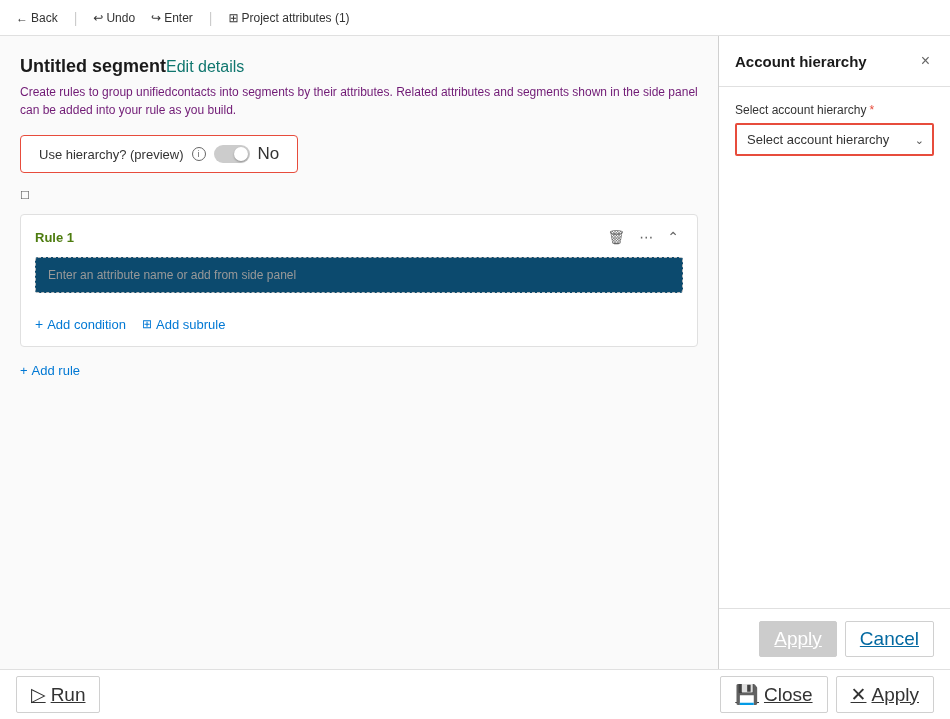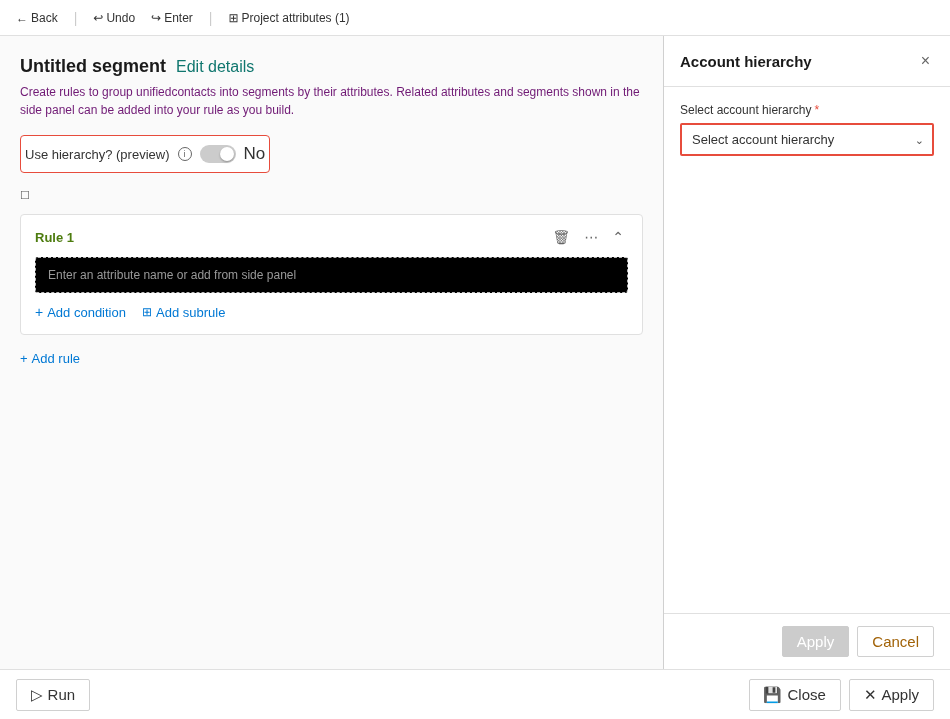--- a/index.html
+++ b/index.html
@@ -25,35 +25,35 @@
     }
 
     
     .left-panel {
       flex: 1; padding: 20px; overflow-y: auto;
       background: #fafafa;
     }
 
     .page-title {
       font-size: 18px; font-weight: 600; color: #1a1a1a;
-      display: flex; align-items: center; gap: 10px; margin-bottom: 6px;
+      display: flex; align-items: center; margin-bottom: 6px;
     }
     .edit-details-link {
       font-size: 16px; color: #0f766e; cursor: pointer; font-weight: 400;
       text-decoration: none;
     }
 
     .description-text {
       font-size: 12px; color: #701a75; margin-bottom: 16px; line-height: 1.5;
     }
 
     
     .hierarchy-toggle-row {
       display: flex; align-items: center; gap: 8px;
-      padding: 8px 4px;
+      padding: 8px 18px;
       border: 1px solid #e74c3c;
       border-radius: 4px;
       background: #fff;
       width: fit-content;
       margin-bottom: 16px;
       text-align: center;
     }
     .hierarchy-label { font-size: 13px; color: #333; }
     .info-icon {
       width: 14px; height: 14px; border: 1px solid #666;
@@ -91,21 +91,21 @@
     .rule-title { font-size: 13px; font-weight: 600; color: #4d7c0f; }
     .rule-actions { display: flex; align-items: center; gap: 6px; }
     .rule-action-btn {
       background: none; border: none; cursor: pointer;
       color: #666; font-size: 14px; padding: 2px 4px;
     }
 
     .attribute-input-box {
       border: 1px dashed #bbb; border-radius: 3px;
       padding: 10px 12px; color: #999; font-size: 12px;
-      margin-bottom: 9px; background: #000000;
+      margin-bottom: 21px; background: #0c4a6e;
     }
 
     .rule-footer { display: flex; align-items: center; gap: 16px; }
     .rule-footer-btn {
       display: flex; align-items: center; gap: 4px;
       background: none; border: none; cursor: pointer;
       color: #0078d4; font-size: 13px; padding: 2px 0;
     }
     .rule-footer-btn .plus-icon { font-size: 14px; font-weight: 300; }
     .rule-footer-btn .subrule-icon { font-size: 12px; }
@@ -122,34 +122,34 @@
       display: flex; align-items: center; justify-content: space-between;
       padding: 10px 16px; background: #fff;
       border-top: 1px solid #e0e0e0; height: 50px; flex-shrink: 0;
     }
     .bottom-bar-left { display: flex; gap: 8px; }
     .bottom-bar-right { display: flex; gap: 8px; }
 
     .btn {
       display: flex; align-items: center; gap: 5px;
       padding: 6px 14px; border-radius: 2px;
-      font-size: 15px; cursor: pointer; border: 1px solid transparent;
+      font-size: 19px; cursor: pointer; border: 1px solid transparent; text-decoration: underline;
     }
     .btn-secondary {
       background: #fff; border-color: #d0d0d0; color: #333;
     }
     .btn-run {
       background: #fff; border-color: #d0d0d0; color: #333;
     }
     .save-btn { background: #fff; border-color: #d0d0d0; color: #333; }
     .close-btn { background: #fff; border-color: #d0d0d0; color: #333; }
 
     
     .right-panel {
-      width: 287px; background: #fff;
+      width: 232px; background: #fff;
       border-left: 1px solid #d0d0d0;
       display: flex; flex-direction: column;
       flex-shrink: 0;
     }
     .right-panel-header {
       display: flex; align-items: center; justify-content: space-between;
       padding: 14px 16px; border-bottom: 1px solid #e0e0e0;
     }
     .right-panel-title {
       font-size: 15px; font-weight: 600; color: #1a1a1a;
@@ -184,21 +184,21 @@
       transform: translateY(-50%);
       pointer-events: none; color: #555; font-size: 11px;
     }
 
     .right-panel-footer {
       display: flex; align-items: center; justify-content: flex-end;
       gap: 8px; padding: 12px 16px;
       border-top: 1px solid #e0e0e0;
     }
     .cancel-btn {
-      background: #fff; border-color: #d0d0d0; color: #a16207;
+      background: #fff; border-color: #d0d0d0; color: #0369a1;
     }
 
     
     .apply-btn-disabled {
       background: #ccc; color: #fff; border-color: #ccc; cursor: default;
     }
   </style>
 </head>
 <body>
 

